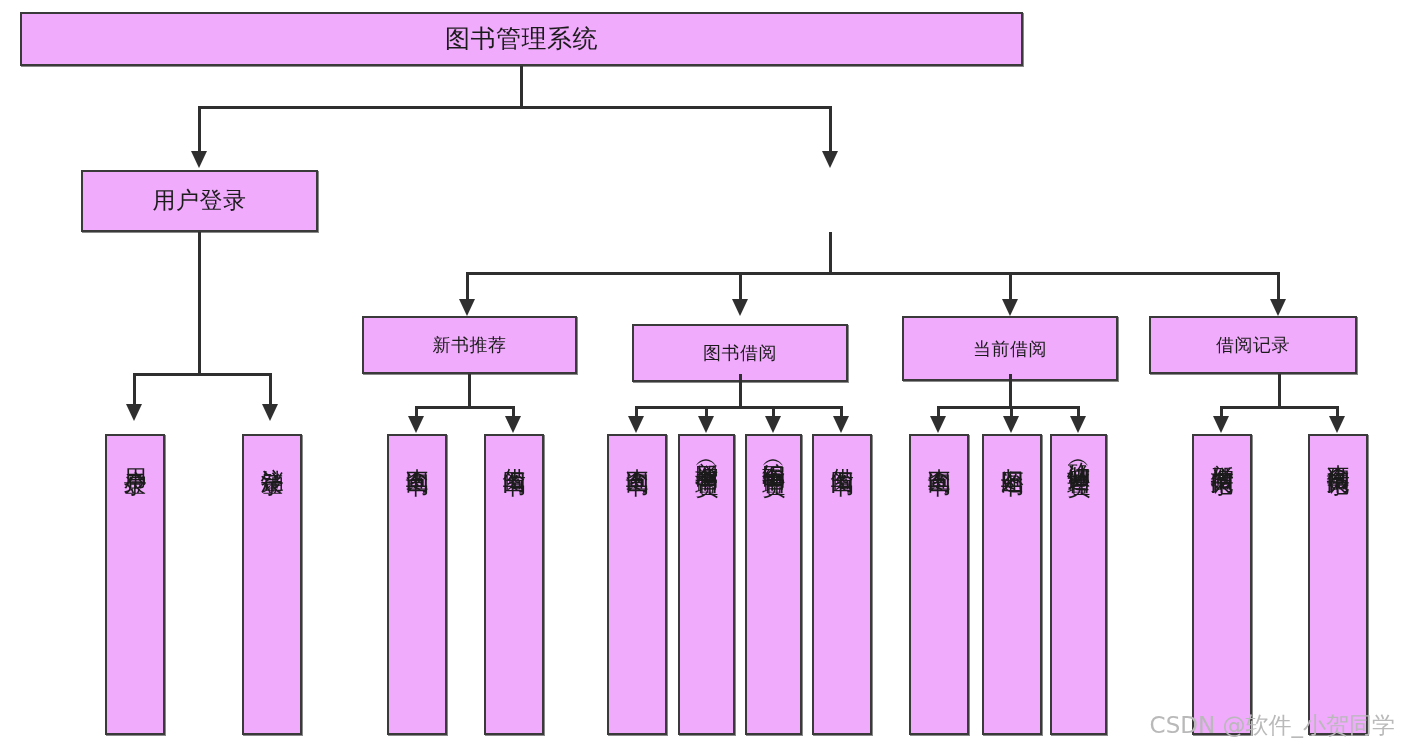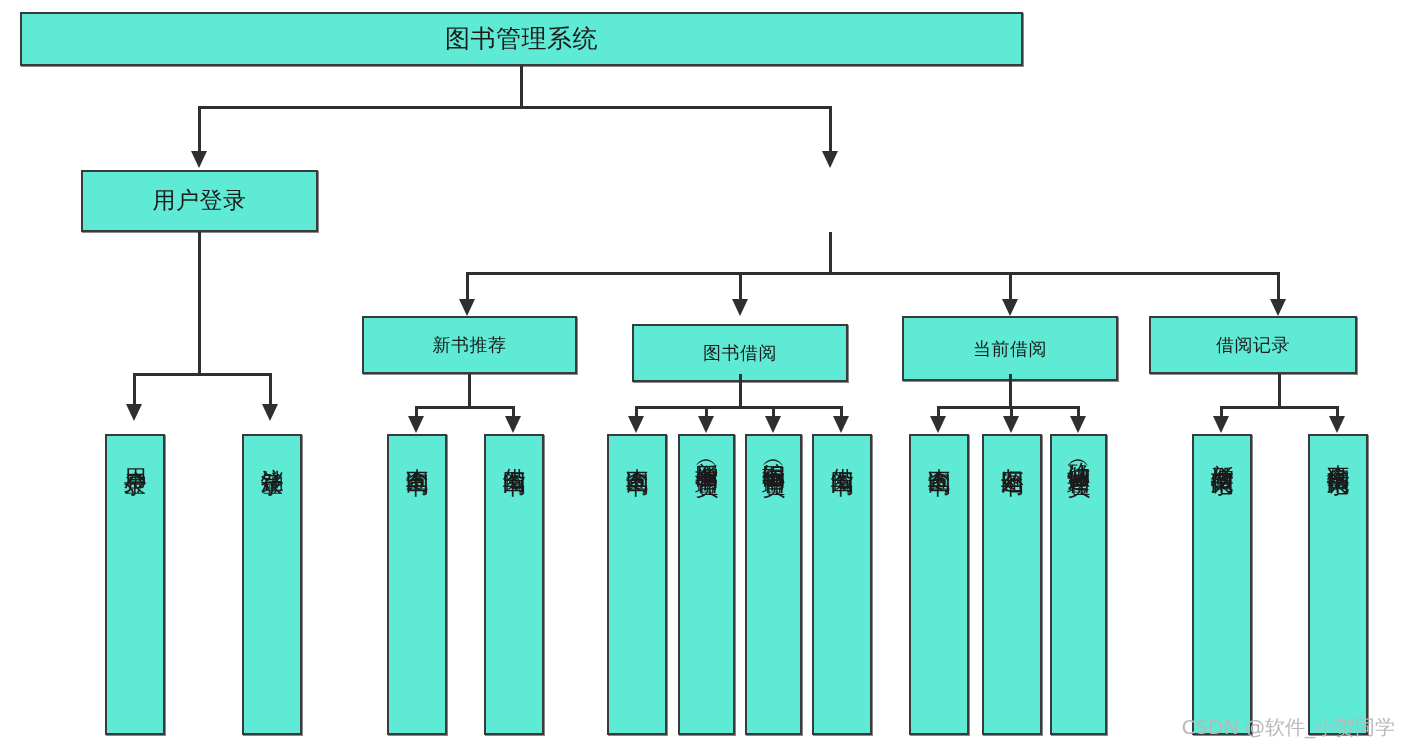--- a/index.html
+++ b/index.html
@@ -13,21 +13,21 @@
     width:1405px;
     height:747px;
     background:#ffffff;
     overflow:hidden;
   }
 
   
   .node{
     position:absolute;
     box-sizing:border-box;
-    background:#5eead4;
+    background:#f0abfc;
     border:2px solid #3a3a3a;
     box-shadow:1px 1px 0 0 #8a8a8a;
     display:flex;
     align-items:center;
     justify-content:center;
     text-align:right;
   }
   .node .label{
     color:#1b1b1b;
     line-height:1.18;
@@ -66,21 +66,21 @@
     border-left:8px solid transparent;
     border-right:8px solid transparent;
     border-top:17px solid #2f2f2f;
   }
 
   
   #watermark{
     position:absolute;
     right:10px;
     bottom:6px;
-    font-size:20px;
+    font-size:23px;
     color:#b9b9b9;
     white-space:nowrap;
     pointer-events:none;
     font-family:"DejaVu Sans","Liberation Sans",sans-serif;
   }
 </style>
 </head>
 <body>
 
 <div id="canvas">

